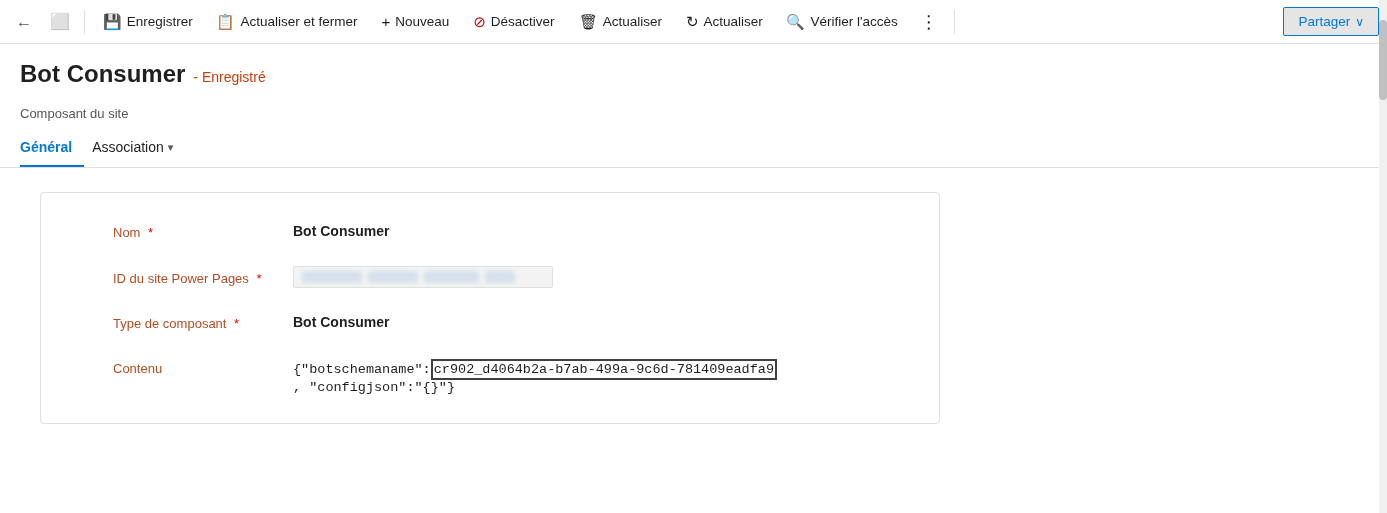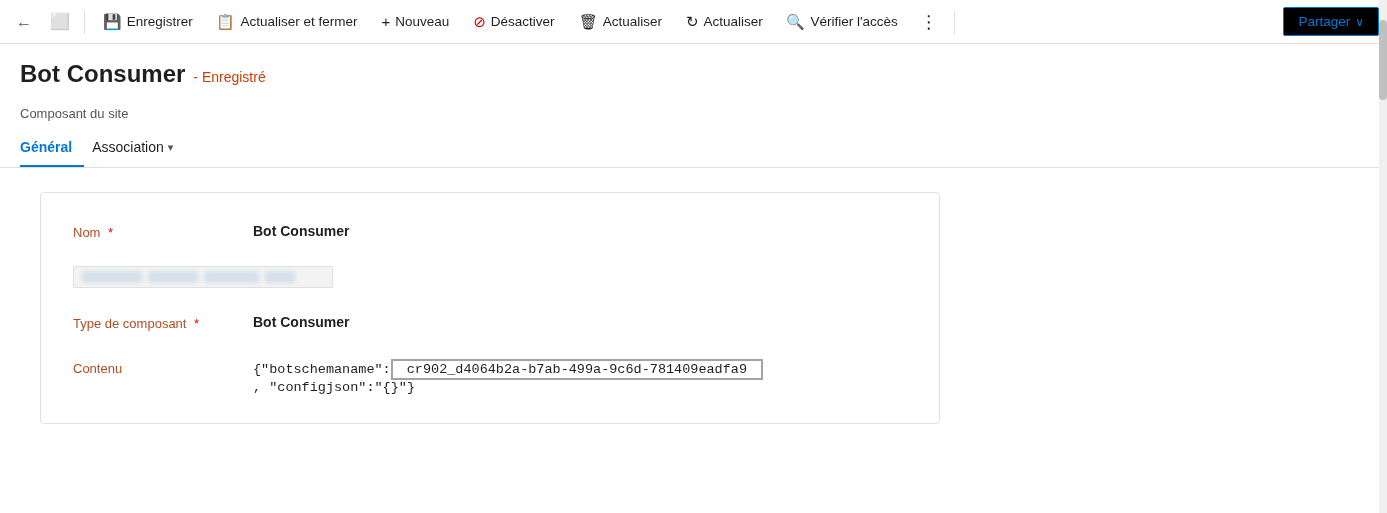--- a/index.html
+++ b/index.html
@@ -64,21 +64,21 @@
       display: flex;
       align-items: center;
       gap: 4px;
     }
     .share-btn {
       display: flex;
       align-items: center;
       gap: 5px;
       padding: 6px 14px;
       border: 1px solid #0078d4;
-      background: #000000;
+      background: #e5e5e5;
       cursor: pointer;
       font-size: 13.5px;
       color: #0078d4;
       border-radius: 2px;
       white-space: nowrap;
     }
 
     
     .header-area {
       padding: 16px 20px 0 20px;
@@ -150,20 +150,21 @@
       margin-bottom: 24px;
     }
     .form-row:last-child { margin-bottom: 0; }
     .form-label {
       width: 180px;
       min-width: 180px;
       font-size: 13px;
       color: #b04e23;
       padding-top: 3px;
       line-height: 1.4;
+      margin-left: 40px;
     }
     .form-required {
       color: #e00;
       margin-left: 4px;
     }
     .form-value {
       font-size: 14px;
       color: #1f1f1f;
       font-weight: 600;
       padding-top: 2px;
@@ -195,22 +196,22 @@
       color: #1f1f1f;
       padding-top: 2px;
       flex: 1;
       display: flex;
       align-items: center;
       flex-wrap: wrap;
       gap: 0;
       font-family: 'Consolas', 'Courier New', monospace;
     }
     .content-highlight {
-      border: 2px solid #a3a3a3;
-      padding: 1px 14px;
+      border: 2px solid #404040;
+      padding: 1px 1px;
       color: #1f1f1f;
     }
 
     
     .page-wrapper {
       position: relative;
       width: 1387px;
       min-height: 513px;
       overflow: hidden;
     }
@@ -317,20 +318,24 @@
 
       <div class="form-row">
         <div class="form-label">
           <span>Nom</span>
           <span class="form-required">*</span>
         </div>
         <div class="form-value">Bot Consumer</div>
       </div>
 
       <div class="form-row" style="align-items:center;">
+        <div class="form-label" style="line-height:1.4;">
+          <span>ID du site Power Pages</span>
+          <span class="form-required">*</span>
+        </div>
         <div class="blurred-field">
           <div class="blur-block" style="width:60px;"></div>
           <div class="blur-block" style="width:50px;"></div>
           <div class="blur-block" style="width:55px;"></div>
           <div class="blur-block" style="width:30px;"></div>
         </div>
       </div>
 
       <div class="form-row">
         <div class="form-label">

